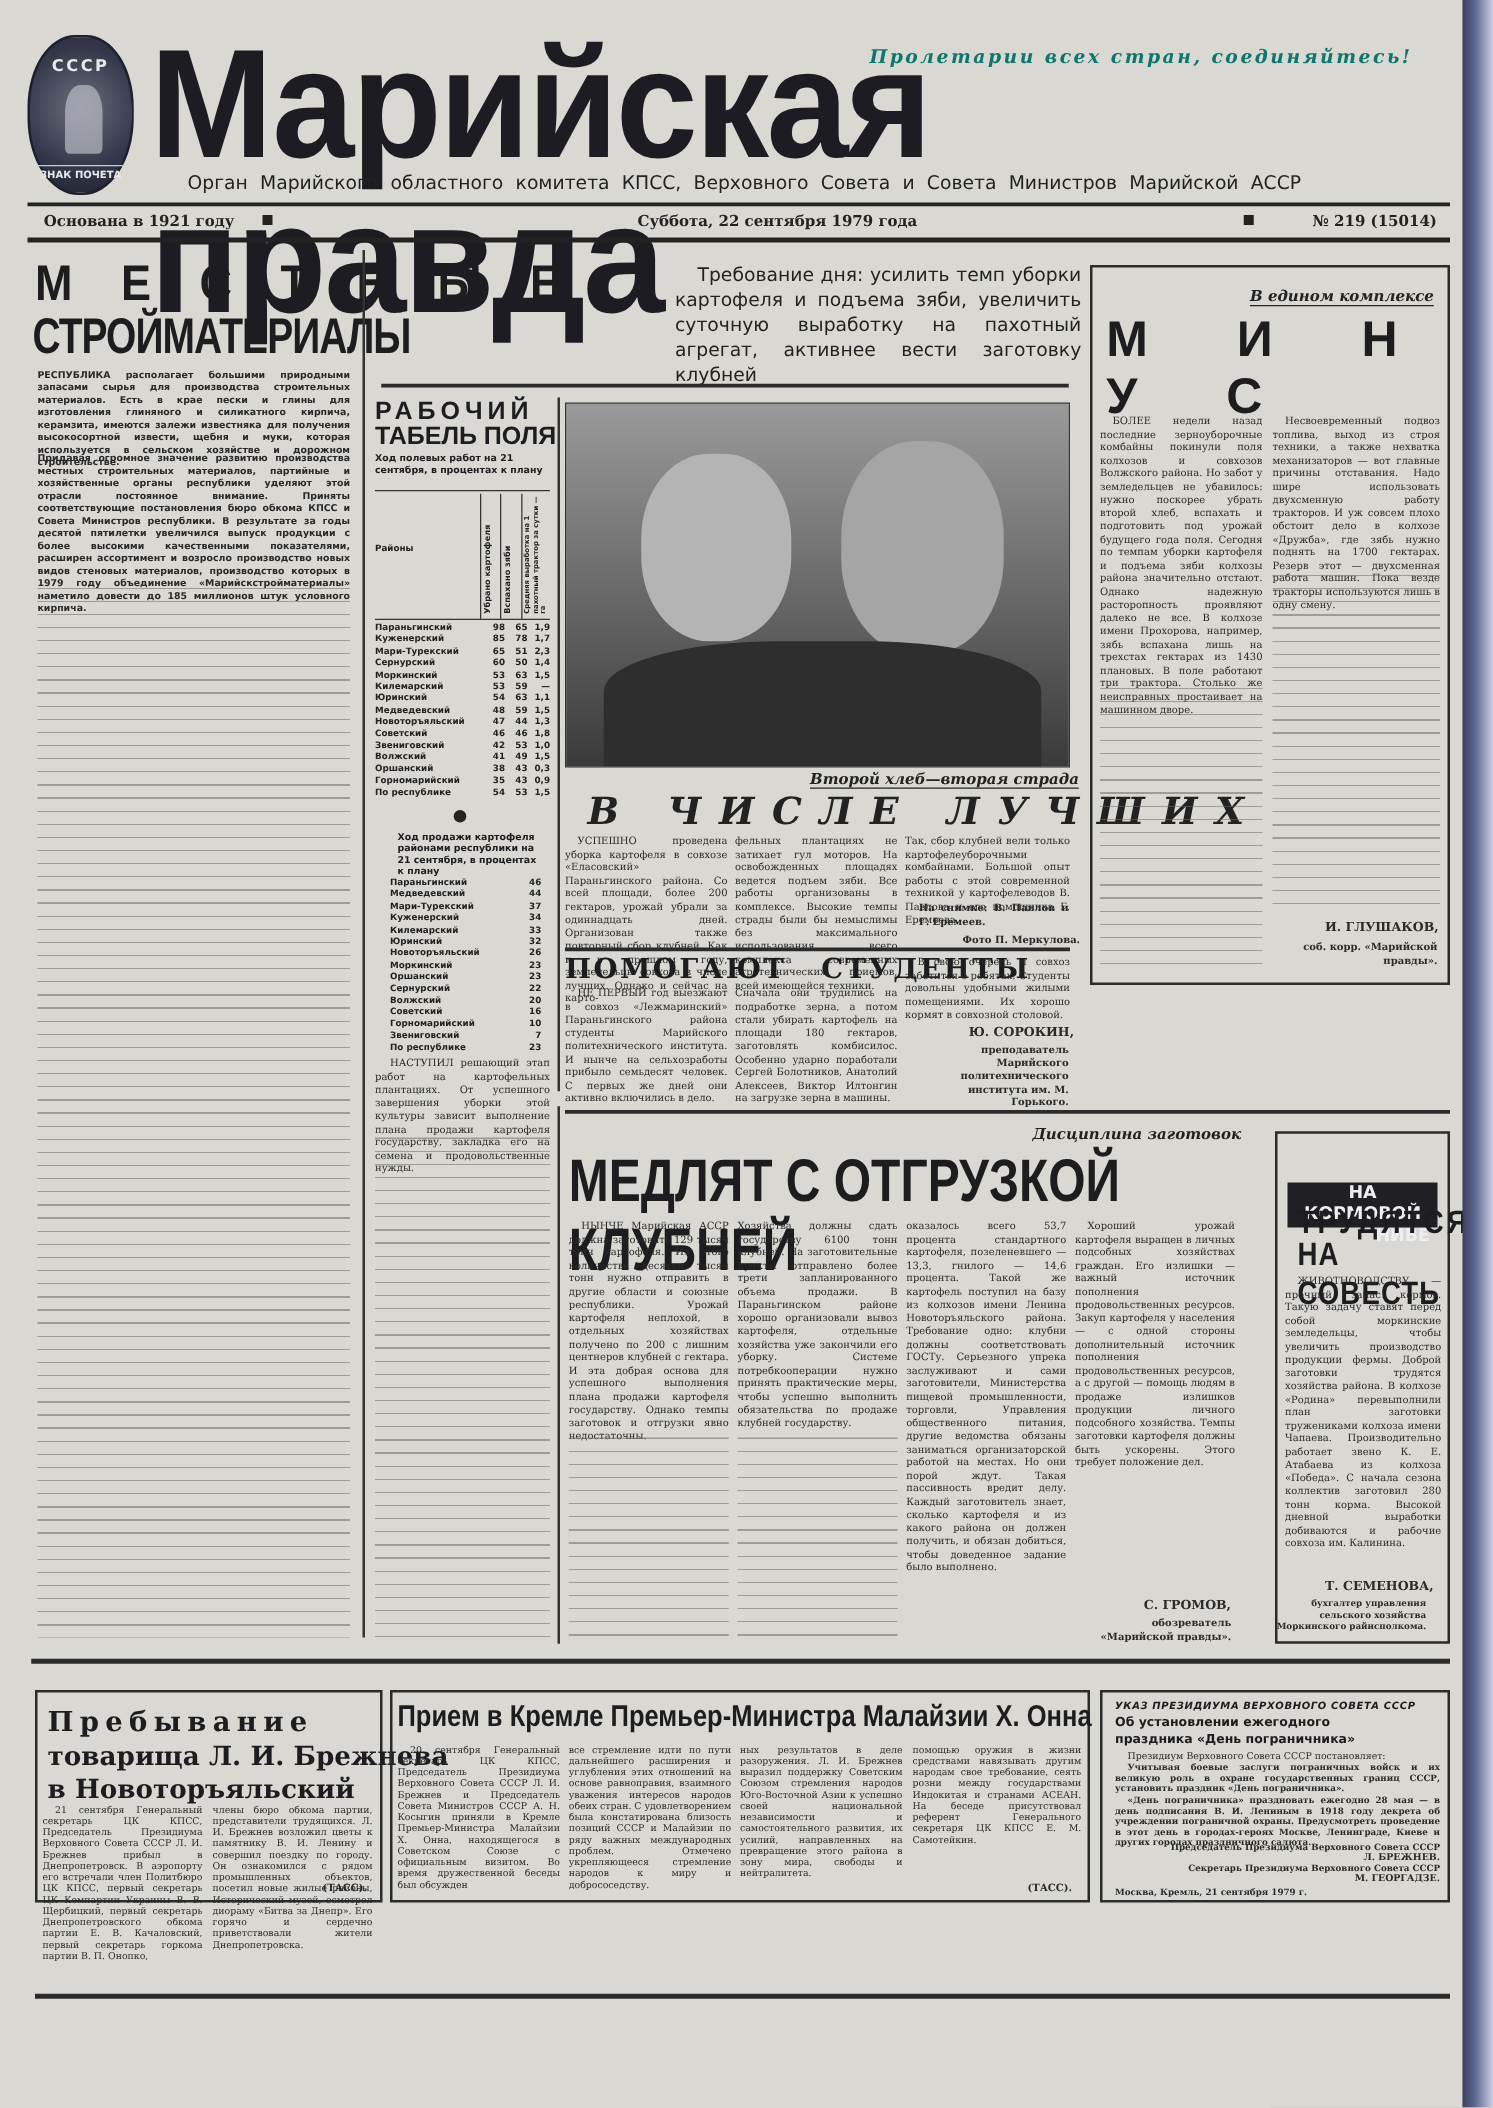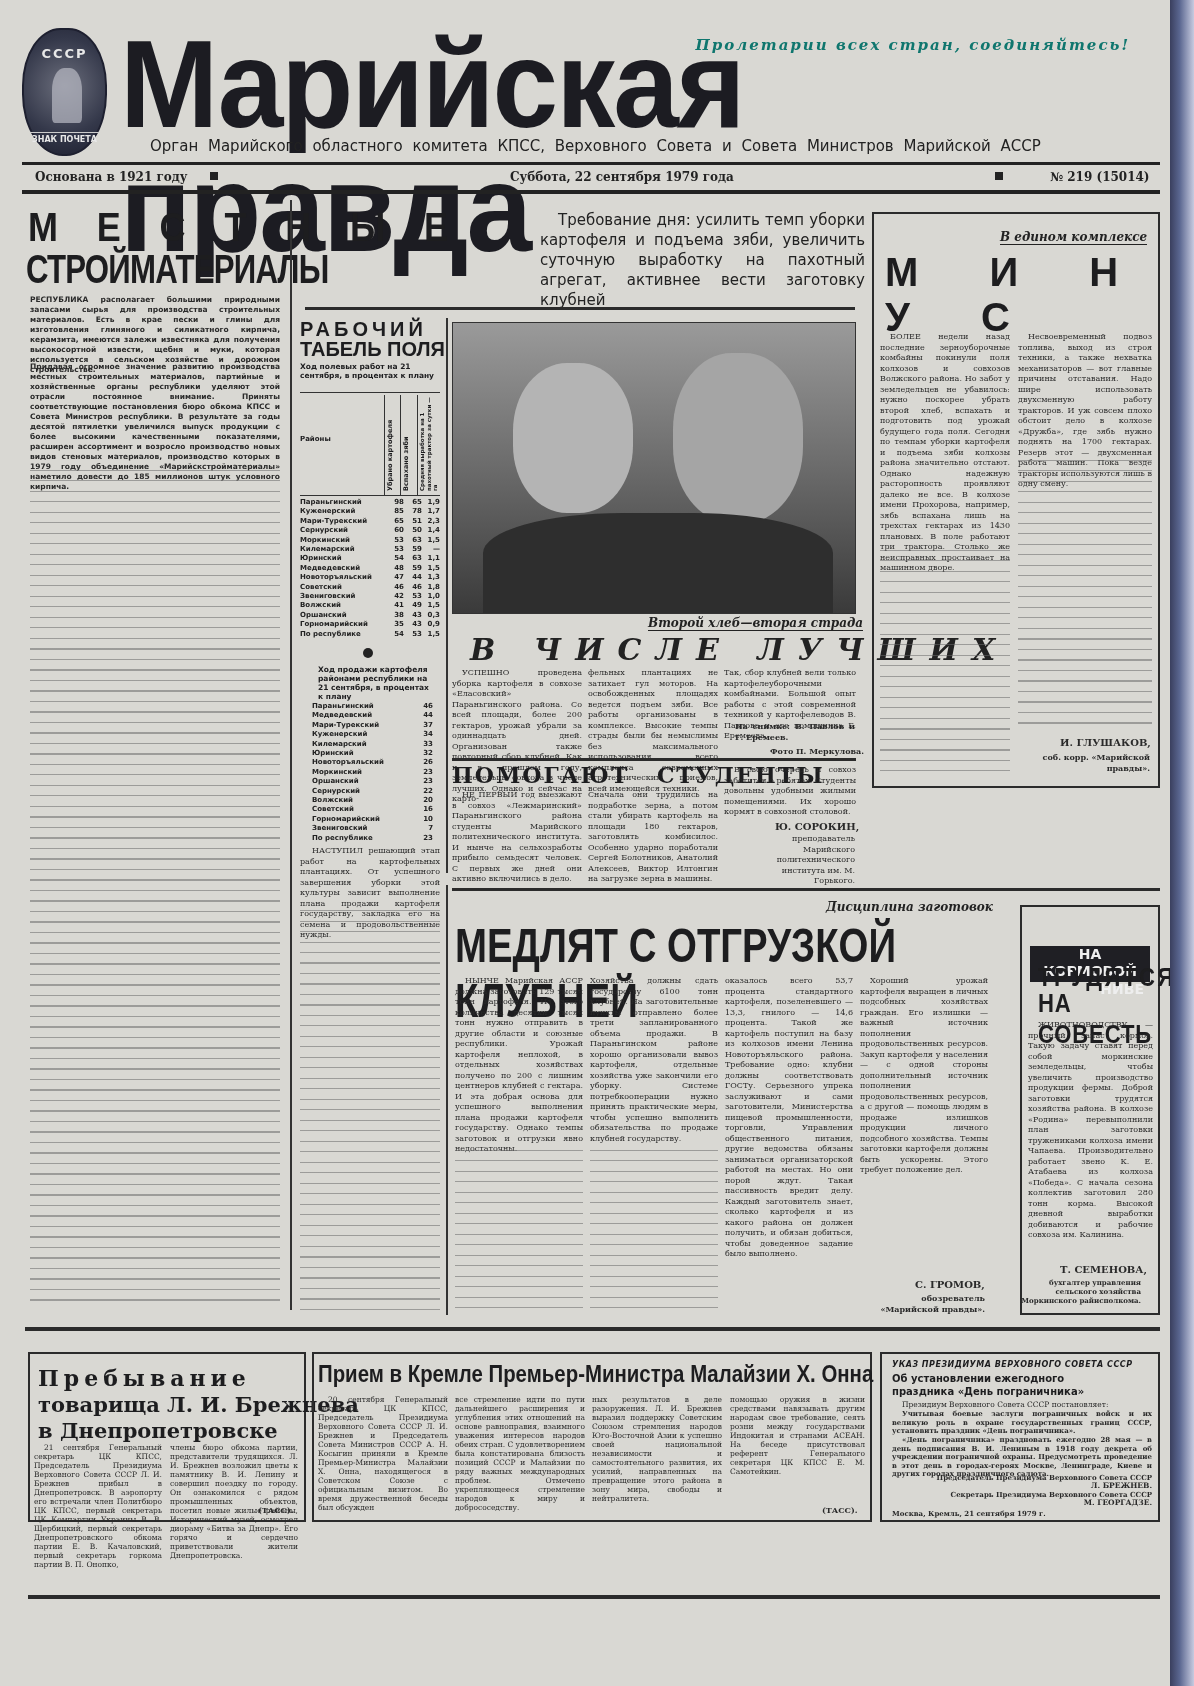--- a/index.html
+++ b/index.html
@@ -289,21 +289,21 @@
   <div class="abs body-text" style="left:724px; top:668px; width:132px;">Так, сбор клубней вели только картофелеуборочными комбайнами. Большой опыт работы с этой современной техникой у картофелеводов В. Павлова и его помощника Г. Еремеева.</div>
   <div class="abs body-text" style="left:735px; top:721px; width:120px; font-weight:bold;">На снимке: В. Павлов и Г. Еремеев.</div>
   <div class="abs body-text" style="left:770px; top:746px; font-weight:bold;">Фото П. Меркулова.</div>
   <div class="abs hline" style="left:452px; top:758px; width:404px;"></div>
 
   <div class="abs body-text" style="left:452px; top:790px; width:130px; text-indent:10px;">НЕ ПЕРВЫЙ год выезжают в совхоз «Лежмаринский» Параньгинского района студенты Марийского политехнического института. И нынче на сельхозработы прибыло семьдесят человек. С первых же дней они активно включились в дело.</div>
   <div class="abs" style="left:452px; top:762px; font:bold 22px 'DejaVu Serif',serif; letter-spacing:2px; word-spacing:18px;">ПОМОГАЮТ СТУДЕНТЫ</div>
   <div class="abs body-text" style="left:588px; top:790px; width:130px;">Сначала они трудились на подработке зерна, а потом стали убирать картофель на площади 180 гектаров, заготовлять комбисилос. Особенно ударно поработали Сергей Болотников, Анатолий Алексеев, Виктор Илтонгин на загрузке зерна в машины.</div>
   <div class="abs body-text" style="left:724px; top:765px; width:132px; text-indent:10px;">В свою очередь и совхоз заботится о ребятах. Студенты довольны удобными жилыми помещениями. Их хорошо кормят в совхозной столовой.</div>
   <div class="abs body-text" style="left:775px; top:822px; font-weight:bold; font-size:10px;">Ю. СОРОКИН,</div>
-  <div class="abs body-text" style="left:755px; top:834px; width:100px; text-align:right; font-weight:normal;">преподаватель Марийского политехнического института им. М. Горького.</div>
+  <div class="abs body-text" style="left:755px; top:834px; width:100px; text-align:right; font-weight:bold;">преподаватель Марийского политехнического института им. М. Горького.</div>
   <div class="abs hline" style="left:452px; top:888px; width:708px;"></div>
 
   <div class="abs box" style="left:872px; top:212px; width:288px; height:576px;"></div>
   <div class="abs kicker" style="left:1000px; top:230px;">В едином комплексе</div>
   <div class="abs h-cond" style="left:885px; top:250px; font-size:40px; letter-spacing:30px;">М И Н У С</div>
   <div class="abs body-text" style="left:880px; top:332px; width:130px; text-indent:10px;">БОЛЕЕ недели назад последние зерноуборочные комбайны покинули поля колхозов и совхозов Волжского района. Но забот у земледельцев не убавилось: нужно поскорее убрать второй хлеб, вспахать и подготовить под урожай будущего года поля. Сегодня по темпам уборки картофеля и подъема зяби колхозы района значительно отстают. Однако надежную расторопность проявляют далеко не все. В колхозе имени Прохорова, например, зябь вспахана лишь на трехстах гектарах из 1430 плановых. В поле работают три трактора. Столько же неисправных простаивает на машинном дворе.</div>
   <div class="abs grey-lines" style="left:880px; top:550px; width:130px; height:230px;"></div>
   <div class="abs body-text" style="left:1018px; top:332px; width:134px; text-indent:10px;">Несвоевременный подвоз топлива, выход из строя техники, а также нехватка механизаторов — вот главные причины отставания. Надо шире использовать двухсменную работу тракторов. И уж совсем плохо обстоит дело в колхозе «Дружба», где зябь нужно поднять на 1700 гектарах. Резерв этот — двухсменная работа машин. Пока везде тракторы используются лишь в одну смену.</div>
   <div class="abs grey-lines" style="left:1018px; top:460px; width:134px; height:270px;"></div>
   <div class="abs body-text" style="left:1060px; top:738px; font-weight:bold; font-size:10px;">И. ГЛУШАКОВ,</div>
@@ -329,21 +329,21 @@
   <div class="abs h-cond" style="left:1038px; top:988px; font-size:26px; letter-spacing:1px; transform:scaleX(0.85);">НА СОВЕСТЬ</div>
   <div class="abs body-text" style="left:1028px; top:1020px; width:125px; text-indent:10px;">ЖИВОТНОВОДСТВУ — прочный запас кормов. Такую задачу ставят перед собой моркинские земледельцы, чтобы увеличить производство продукции фермы. Доброй заготовки трудятся хозяйства района. В колхозе «Родина» перевыполнили план заготовки тружениками колхоза имени Чапаева. Производительно работает звено К. Е. Атабаева из колхоза «Победа». С начала сезона коллектив заготовил 280 тонн корма. Высокой дневной выработки добиваются и рабочие совхоза им. Калинина.</div>
   <div class="abs body-text" style="left:1060px; top:1265px; font-weight:bold; font-size:10px;">Т. СЕМЕНОВА,</div>
   <div class="abs body-text" style="left:1016px; top:1278px; width:125px; text-align:right; font-weight:bold; font-size:7px; line-height:9px;">бухгалтер управления сельского хозяйства Моркинского райисполкома.</div>
 
   <div class="abs hline" style="left:25px; top:1327px; width:1135px; height:4px;"></div>
 
   <div class="abs box" style="left:28px; top:1352px; width:278px; height:170px;"></div>
   <div class="abs" style="left:38px; top:1365px; font:bold 22px 'DejaVu Serif',serif; letter-spacing:5px;">Пребывание</div>
   <div class="abs" style="left:38px; top:1392px; font:bold 21px 'DejaVu Serif',serif;">товарища Л. И. Брежнева</div>
-  <div class="abs" style="left:38px; top:1418px; font:bold 21px 'DejaVu Serif',serif;">в Днепропетровске</div>
+  <div class="abs" style="left:38px; top:1418px; font:bold 21px 'DejaVu Serif',serif;">в Новоторъяльский</div>
   <div class="abs body-text" style="left:34px; top:1443px; width:128px; text-indent:10px; font-size:7.5px; line-height:9px;">21 сентября Генеральный секретарь ЦК КПСС, Председатель Президиума Верховного Совета СССР Л. И. Брежнев прибыл в Днепропетровск. В аэропорту его встречали член Политбюро ЦК КПСС, первый секретарь ЦК Компартии Украины В. В. Щербицкий, первый секретарь Днепропетровского обкома партии Е. В. Качаловский, первый секретарь горкома партии В. П. Онопко,</div>
   <div class="abs body-text" style="left:170px; top:1443px; width:128px; font-size:7.5px; line-height:9px;">члены бюро обкома партии, представители трудящихся. Л. И. Брежнев возложил цветы к памятнику В. И. Ленину и совершил поездку по городу. Он ознакомился с рядом промышленных объектов, посетил новые жилые районы, Исторический музей, осмотрел диораму «Битва за Днепр». Его горячо и сердечно приветствовали жители Днепропетровска.</div>
   <div class="abs body-text" style="left:258px; top:1505px; font-weight:bold;">(ТАСС).</div>
 
   <div class="abs box" style="left:312px; top:1352px; width:560px; height:170px;"></div>
   <div class="abs h-cond" style="left:318px; top:1360px; font-size:24px; transform:scaleX(0.85);">Прием в Кремле Премьер-Министра Малайзии Х. Онна</div>
   <div class="abs body-text" style="left:318px; top:1395px; width:130px; text-indent:10px; font-size:7.5px; line-height:9px;">20 сентября Генеральный секретарь ЦК КПСС, Председатель Президиума Верховного Совета СССР Л. И. Брежнев и Председатель Совета Министров СССР А. Н. Косыгин приняли в Кремле Премьер-Министра Малайзии Х. Онна, находящегося в Советском Союзе с официальным визитом. Во время дружественной беседы был обсужден</div>
   <div class="abs body-text" style="left:455px; top:1395px; width:130px; font-size:7.5px; line-height:9px;">все стремление идти по пути дальнейшего расширения и углубления этих отношений на основе равноправия, взаимного уважения интересов народов обеих стран. С удовлетворением была констатирована близость позиций СССР и Малайзии по ряду важных международных проблем. Отмечено укрепляющееся стремление народов к миру и добрососедству.</div>
   <div class="abs body-text" style="left:592px; top:1395px; width:130px; font-size:7.5px; line-height:9px;">ных результатов в деле разоружения. Л. И. Брежнев выразил поддержку Советским Союзом стремления народов Юго-Восточной Азии к успешно своей национальной независимости и самостоятельного развития, их усилий, направленных на превращение этого района в зону мира, свободы и нейтралитета.</div>
   <div class="abs body-text" style="left:730px; top:1395px; width:135px; font-size:7.5px; line-height:9px;">помощью оружия в жизни средствами навязывать другим народам свое требование, сеять розни между государствами Индокитая и странами АСЕАН. На беседе присутствовал референт Генерального секретаря ЦК КПСС Е. М. Самотейкин.</div>

